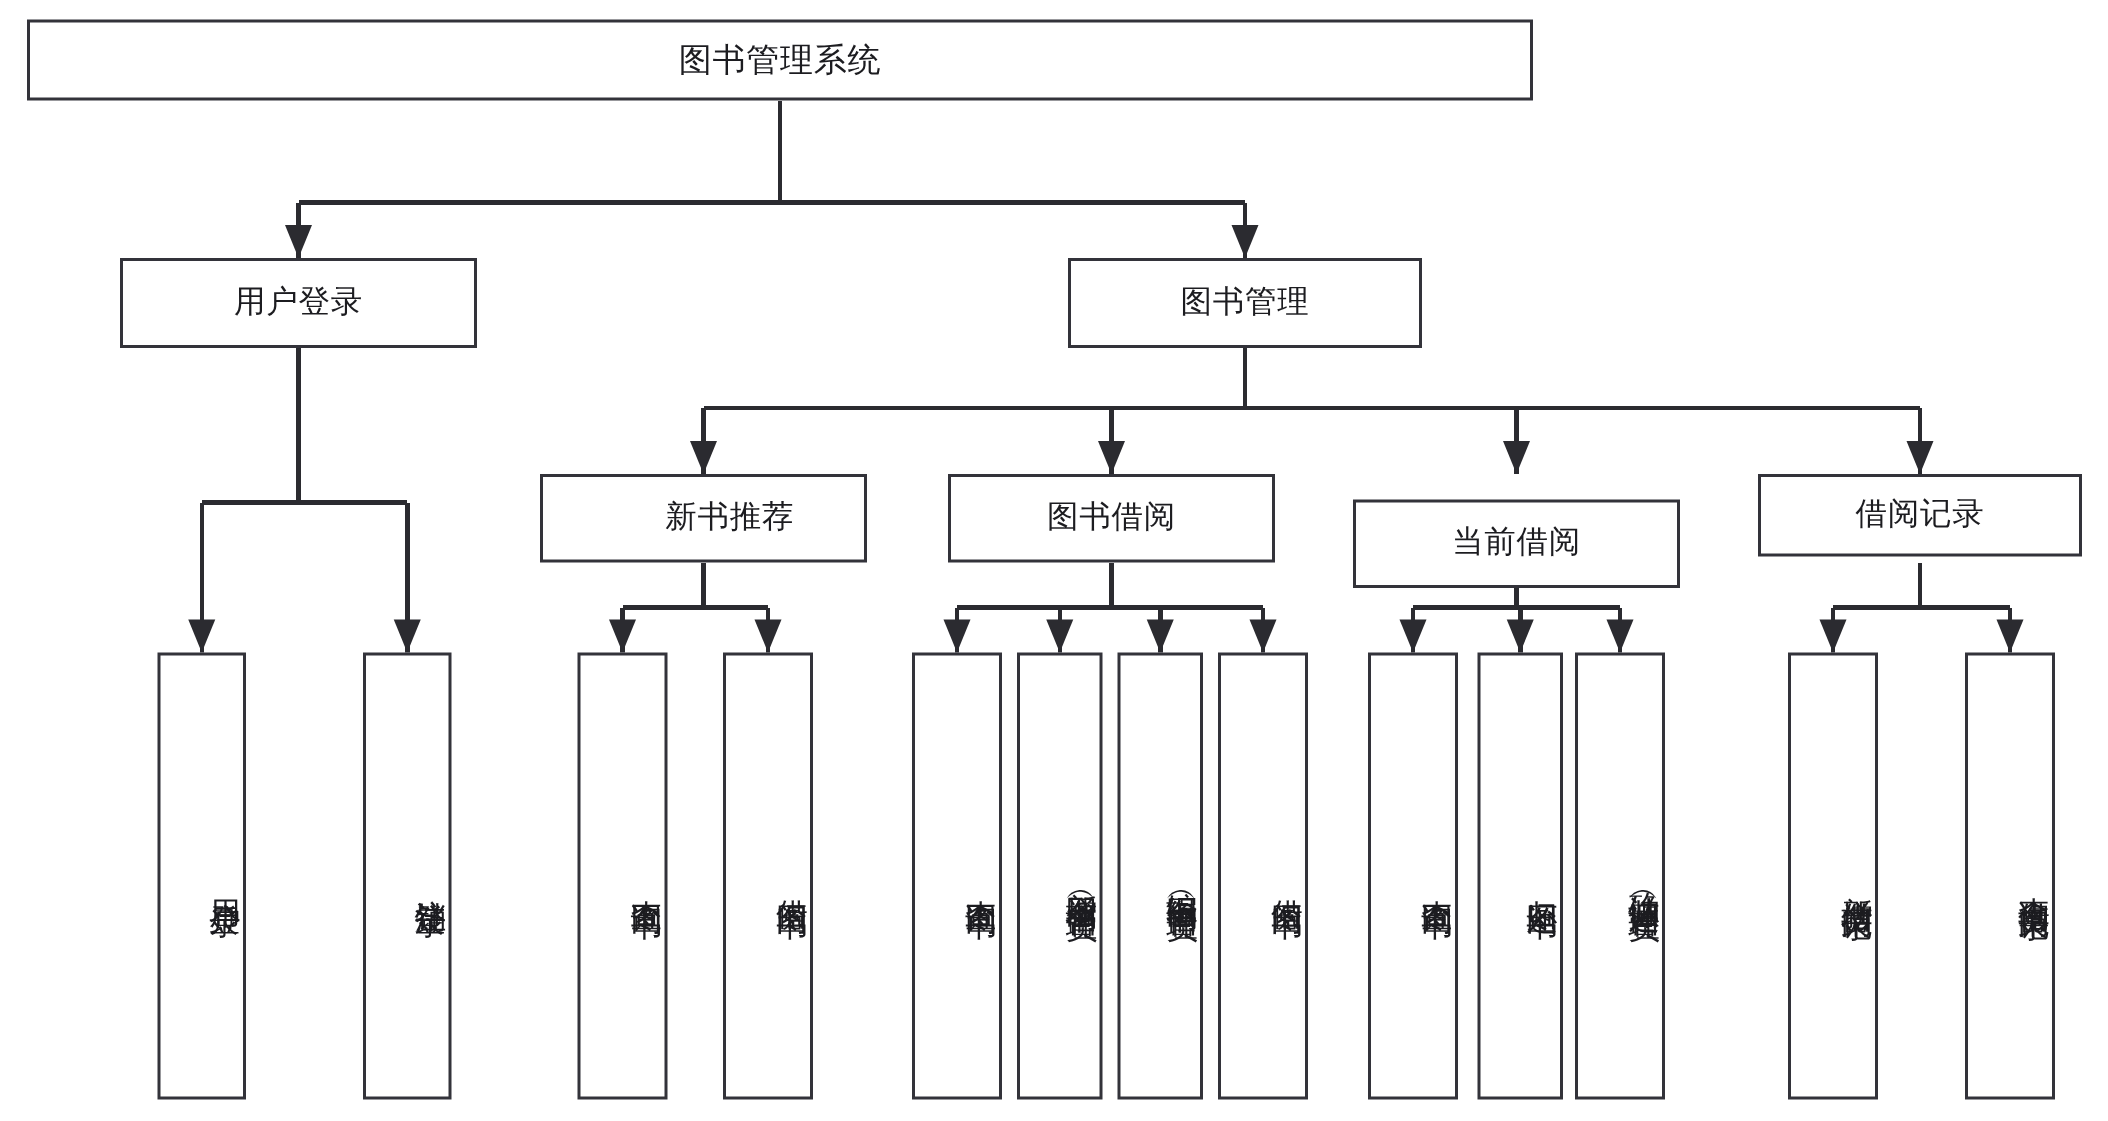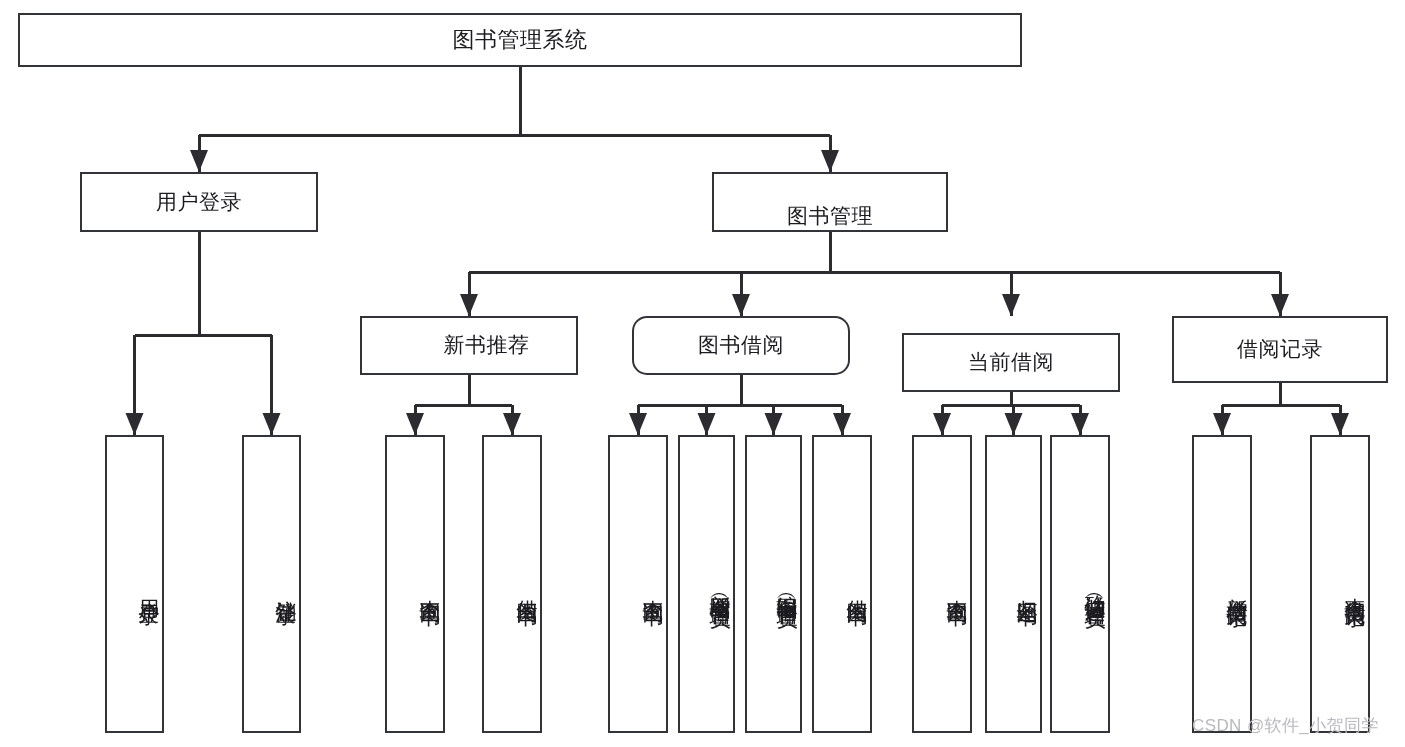--- a/index.html
+++ b/index.html
@@ -124,33 +124,33 @@
       <line x1="1340" y1="405" x2="1340" y2="435" stroke="#2b2b30" stroke-width="3" shape-rendering="crispEdges"></line>
       <path d="M 1331 413 L 1349 413 L 1340 435 Z" fill="#2b2b30"></path>
     </svg>
   <div id="nodes">
       <div class="node horiz root" style="left: 18px; top: 13px; width: 1004px; height: 54px; border-color: rgb(51, 51, 58); background: rgb(255, 255, 255); color: rgb(28, 28, 32);">
         <span class="label">图书管理系统</span>
       </div>
       <div class="node horiz" style="left: 80px; top: 172px; width: 238px; height: 60px; border-color: rgb(51, 51, 58); background: rgb(255, 255, 255); color: rgb(28, 28, 32);">
         <span class="label">用户登录</span>
       </div>
-      <div class="node horiz" style="left: 712px; top: 172px; width: 236px; height: 60px; border-color: rgb(51, 51, 58); background: rgb(255, 255, 255); color: rgb(28, 28, 32); align-items: flex-end;">
+      <div class="node horiz" style="left: 712px; top: 172px; width: 236px; height: 60px; border-color: rgb(51, 51, 58); background: rgb(255, 255, 255); color: rgb(28, 28, 32);">
         <span class="label">图书管理</span>
       </div>
       <div class="node horiz" style="left: 360px; top: 316px; width: 218px; height: 59px; border-color: rgb(51, 51, 58); background: rgb(255, 255, 255); color: rgb(28, 28, 32); padding-left: 35px;">
         <span class="label">新书推荐</span>
       </div>
-      <div class="node horiz" style="left: 632px; top: 316px; width: 218px; height: 59px; border-color: rgb(51, 51, 58); background: rgb(255, 255, 255); color: rgb(28, 28, 32); border-radius: 15px;">
+      <div class="node horiz" style="left: 632px; top: 316px; width: 218px; height: 59px; border-color: rgb(51, 51, 58); background: rgb(255, 255, 255); color: rgb(28, 28, 32);">
         <span class="label">图书借阅</span>
       </div>
       <div class="node horiz" style="left: 902px; top: 333px; width: 218px; height: 59px; border-color: rgb(51, 51, 58); background: rgb(255, 255, 255); color: rgb(28, 28, 32);">
         <span class="label">当前借阅</span>
       </div>
-      <div class="node horiz" style="left: 1172px; top: 316px; width: 216px; height: 67px; border-color: rgb(51, 51, 58); background: rgb(255, 255, 255); color: rgb(28, 28, 32);">
+      <div class="node horiz" style="left: 1172px; top: 316px; width: 216px; height: 55px; border-color: rgb(51, 51, 58); background: rgb(255, 255, 255); color: rgb(28, 28, 32);">
         <span class="label">借阅记录</span>
       </div>
       <div class="node vert" style="left: 105px; top: 435px; width: 59px; height: 298px; border-color: rgb(51, 51, 58); background: rgb(255, 255, 255); color: rgb(28, 28, 32);">
         <span class="label">用户登录</span>
       </div>
       <div class="node vert" style="left: 242px; top: 435px; width: 59px; height: 298px; border-color: rgb(51, 51, 58); background: rgb(255, 255, 255); color: rgb(28, 28, 32);">
         <span class="label">注销登录</span>
       </div>
       <div class="node vert" style="left: 385px; top: 435px; width: 60px; height: 298px; border-color: rgb(51, 51, 58); background: rgb(255, 255, 255); color: rgb(28, 28, 32);">
         <span class="label">查询图书</span>
@@ -179,14 +179,13 @@
       <div class="node vert" style="left: 1050px; top: 435px; width: 60px; height: 298px; border-color: rgb(51, 51, 58); background: rgb(255, 255, 255); color: rgb(28, 28, 32);">
         <span class="label">确认归还（管理员）</span>
       </div>
       <div class="node vert" style="left: 1192px; top: 435px; width: 60px; height: 298px; border-color: rgb(51, 51, 58); background: rgb(255, 255, 255); color: rgb(28, 28, 32);">
         <span class="label">新增借阅记录</span>
       </div>
       <div class="node vert" style="left: 1310px; top: 435px; width: 60px; height: 298px; border-color: rgb(51, 51, 58); background: rgb(255, 255, 255); color: rgb(28, 28, 32);">
         <span class="label">查询借阅记录</span>
       </div>
     </div>
-  <div class="watermark" style="left: 1192px; top: 714px; color: rgb(185, 185, 189);">CSDN @软件_小贺同学</div>
 </div>
 
 </body></html>

